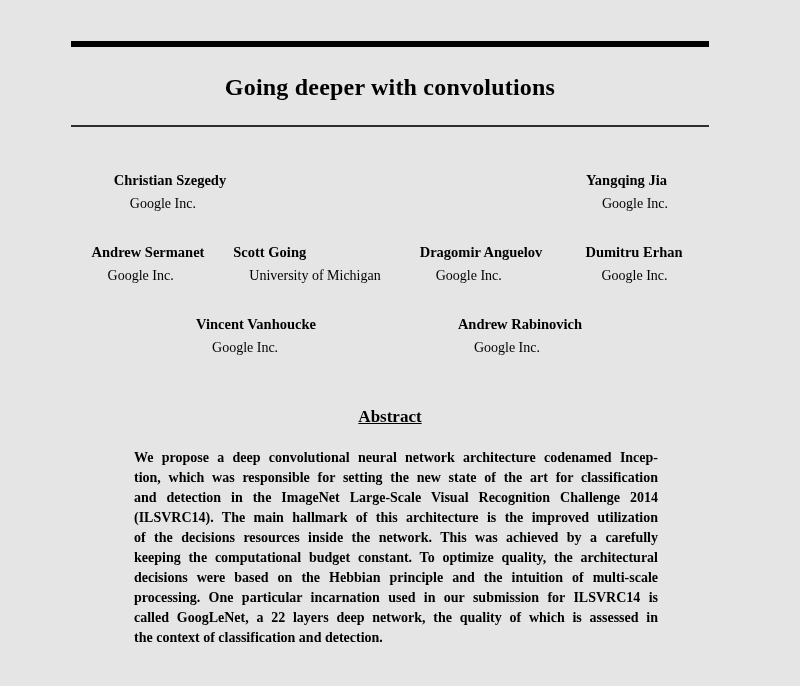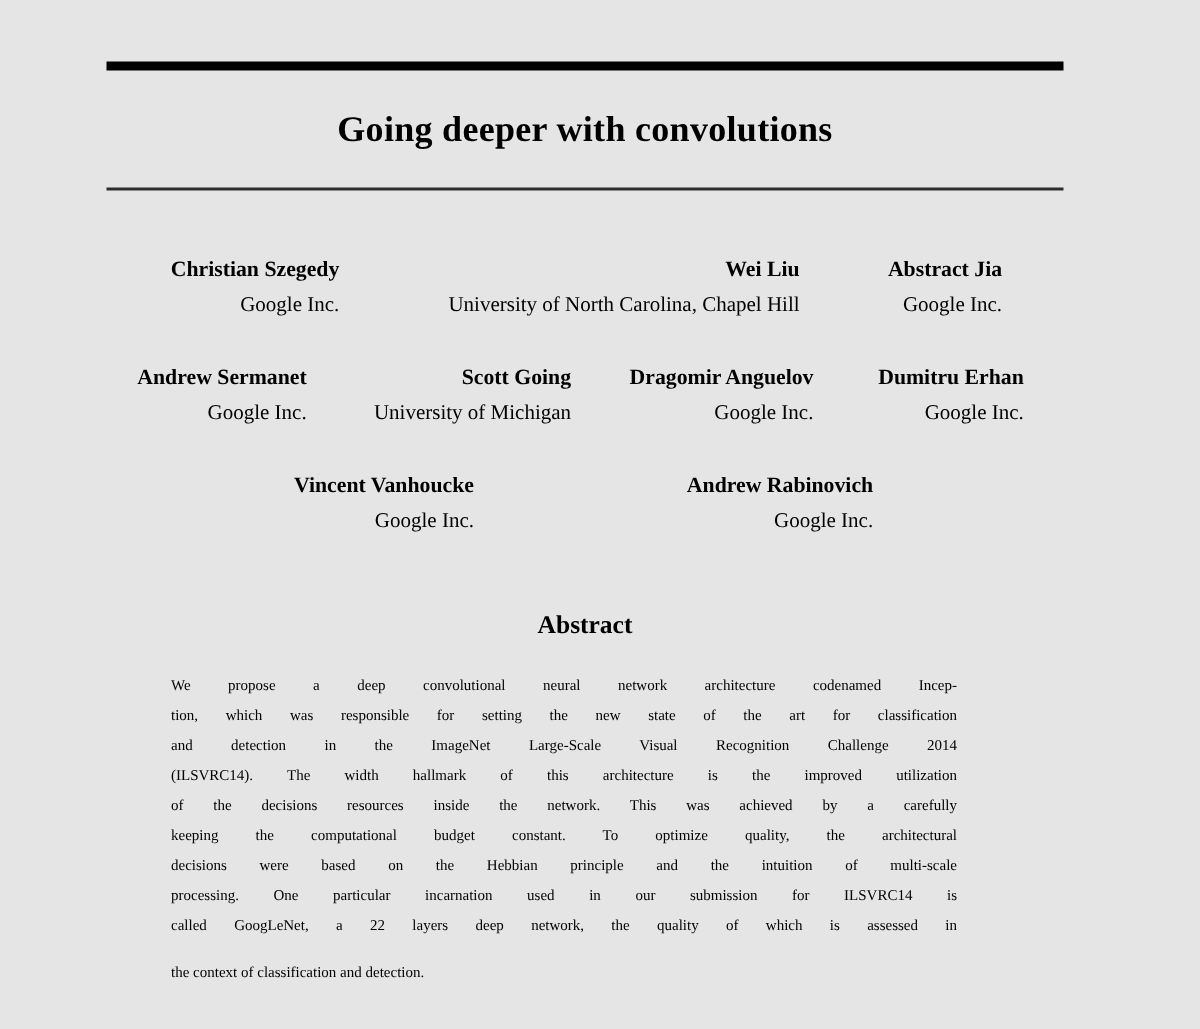--- a/index.html
+++ b/index.html
@@ -39,21 +39,21 @@
     margin: 0;
     text-align: center;
     font-size: 24px;
     font-weight: 700;
     line-height: 30px;
     letter-spacing: 0.2px;
   }
   .author {
     position: absolute;
     transform: translateX(-50%);
-    text-align: right;
+    text-align: left;
     white-space: nowrap;
   }
   .author-name {
     font-size: 14.5px;
     font-weight: 700;
     line-height: 18px;
   }
   .author-affil {
     font-size: 14px;
     font-weight: 400;
@@ -63,59 +63,56 @@
   }
   .abstract-heading {
     position: absolute;
     top: 406px;
     left: 71px;
     width: 638px;
     text-align: center;
     font-size: 17px;
     font-weight: 700;
     line-height: 22px;
+    text-decoration: underline;
   }
   .abstract-body {
     position: absolute;
     top: 448px;
-    left: 114px;
+    left: 134px;
     width: 524px;
-    font-size: 10px;
+    font-size: 14px;
     line-height: 20px;
+    font-weight: bold;
   }
   .abs-line {
     text-align: justify;
     text-align-last: justify;
   }
   .abs-line:last-child {
     text-align-last: left;
-    margin-top: 11px;
   }
 </style>
 </head>
 <body>
 
 <div class="page">
 
   <div class="rule rule-thick"></div>
 
   <h1 class="title">Going deeper with convolutions</h1>
 
   <div class="rule rule-thin"></div>
 
   <div class="author" style="left:170px; top:171px">
     <div class="author-name">Christian Szegedy</div>
     <div class="author-affil">Google Inc.</div>
   </div>
-  <div class="author" style="left:408px; top:171px">
-    <div class="author-name">Wei Liu</div>
-    <div class="author-affil">University of North Carolina, Chapel Hill</div>
-  </div>
   <div class="author" style="left:627px; top:171px">
-    <div class="author-name">Abstract Jia</div>
+    <div class="author-name">Yangqing Jia</div>
     <div class="author-affil">Google Inc.</div>
   </div>
 
   <div class="author" style="left:148px; top:243px">
     <div class="author-name">Andrew Sermanet</div>
     <div class="author-affil">Google Inc.</div>
   </div>
   <div class="author" style="left:307px; top:243px">
     <div class="author-name">Scott Going</div>
     <div class="author-affil">University of Michigan</div>
@@ -137,21 +134,21 @@
     <div class="author-name">Andrew Rabinovich</div>
     <div class="author-affil">Google Inc.</div>
   </div>
 
   <div class="abstract-heading">Abstract</div>
 
   <div class="abstract-body">
     <div class="abs-line">We propose a deep convolutional neural network architecture codenamed Incep-</div>
     <div class="abs-line">tion, which was responsible for setting the new state of the art for classification</div>
     <div class="abs-line">and detection in the ImageNet Large-Scale Visual Recognition Challenge 2014</div>
-    <div class="abs-line">(ILSVRC14). The width hallmark of this architecture is the improved utilization</div>
+    <div class="abs-line">(ILSVRC14). The main hallmark of this architecture is the improved utilization</div>
     <div class="abs-line">of the decisions resources inside the network. This was achieved by a carefully</div>
     <div class="abs-line">keeping the computational budget constant. To optimize quality, the architectural</div>
     <div class="abs-line">decisions were based on the Hebbian principle and the intuition of multi-scale</div>
     <div class="abs-line">processing. One particular incarnation used in our submission for ILSVRC14 is</div>
     <div class="abs-line">called GoogLeNet, a 22 layers deep network, the quality of which is assessed in</div>
     <div class="abs-line">the context of classification and detection.</div>
   </div>
 
 </div>
 

